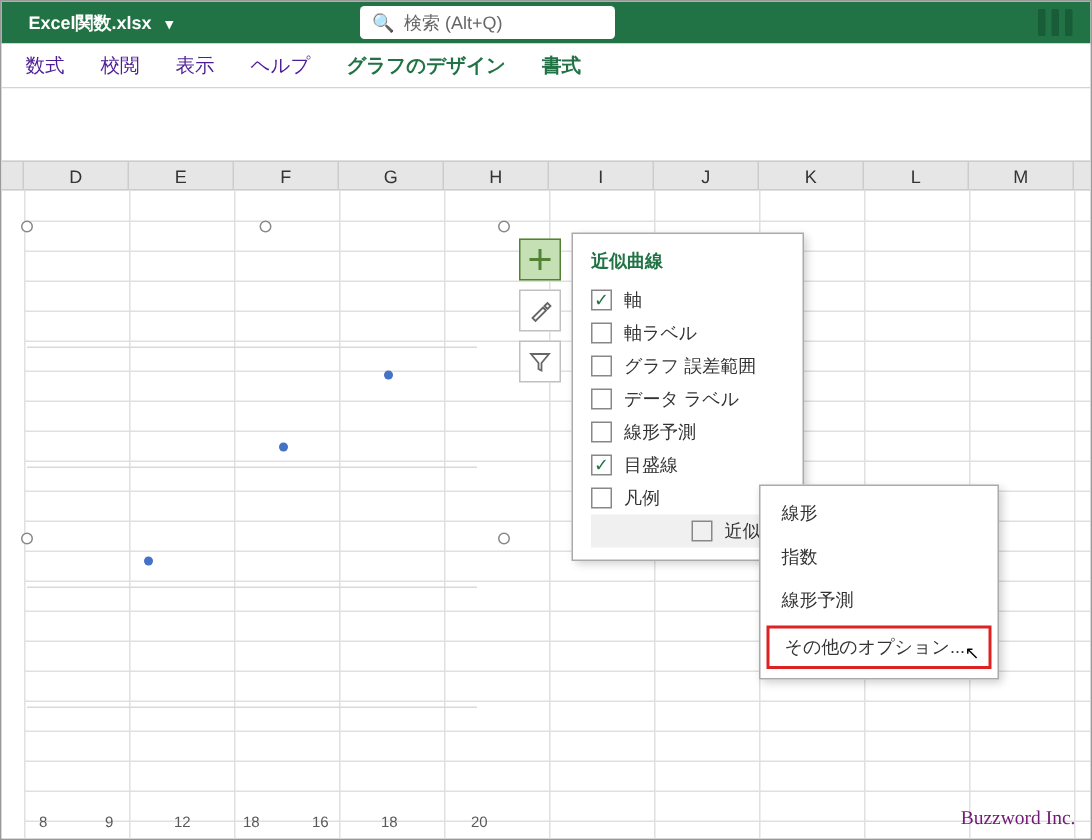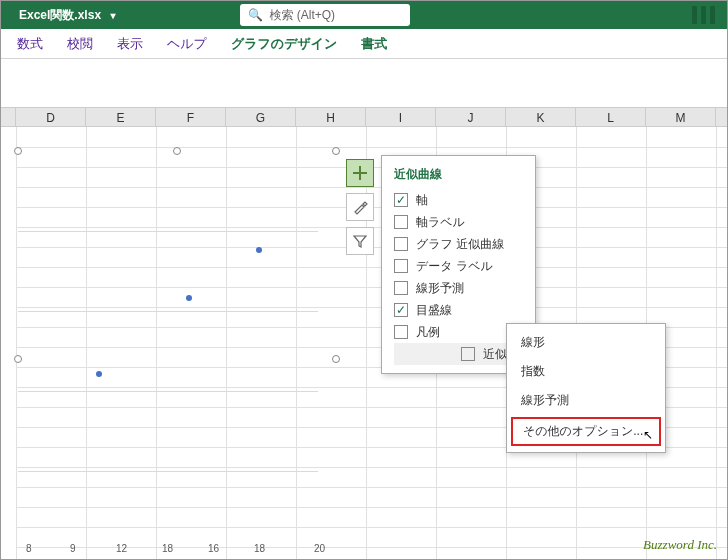--- a/index.html
+++ b/index.html
@@ -47,21 +47,21 @@
 .chk { width:14px; height:14px; border:1px solid #888; margin-right:8px; display:flex; align-items:center; justify-content:center; color:#217346; font-size:12px; line-height:1;}
 .chk.checked::after{ content:"✓"; }
 .row-arrow{ position:absolute; right:8px; font-size:12px; color:#333;}
 .chk-row:last-child{ background:#f0f0f0;justify-content:flex-end; }
 
 .submenu{ position:absolute; top:264px; left:505px; width:160px; background:#fff; border:1px solid #aaa; box-shadow:2px 2px 6px rgba(0,0,0,.2); padding:4px 0;}
 .sub-item{ padding:6px 14px; font-size:12px; color:#333; cursor:pointer;}
 .sub-item.hl{ border:2px solid #d22; margin:2px 4px; padding:4px 10px; position:relative;}
 .cursor-ptr{ position:absolute; right:6px; bottom:2px; font-size:12px; color:#000;}
 
-.watermark{ position:absolute; right:10px; bottom:6px; font-size:13px; color:#4d7c0f; font-style:italic; font-family: Georgia, serif; text-align: center;}
+.watermark{ position:absolute; right:10px; bottom:6px; font-size:13px; color:#701a75; font-family: Georgia, serif; text-align: center;}
 </style>
 </head>
 <body>
 
 <div class="title-bar">
   <div class="title-file">
     <span>Excel関数.xlsx</span>
     <span class="chev">▾</span>
   </div>
   <div class="search-box">
@@ -183,21 +183,21 @@
     <div class="chk-row">
         <span class="chk checked"></span>
         <span>軸</span>
       </div>
     <div class="chk-row">
         <span class="chk"></span>
         <span>軸ラベル</span>
       </div>
     <div class="chk-row">
         <span class="chk"></span>
-        <span>グラフ 近似曲線</span>
+        <span>グラフ 誤差範囲</span>
       </div>
     <div class="chk-row">
         <span class="chk"></span>
         <span>データ ラベル</span>
       </div>
     <div class="chk-row">
         <span class="chk"></span>
         <span>線形予測</span>
       </div>
     <div class="chk-row">

